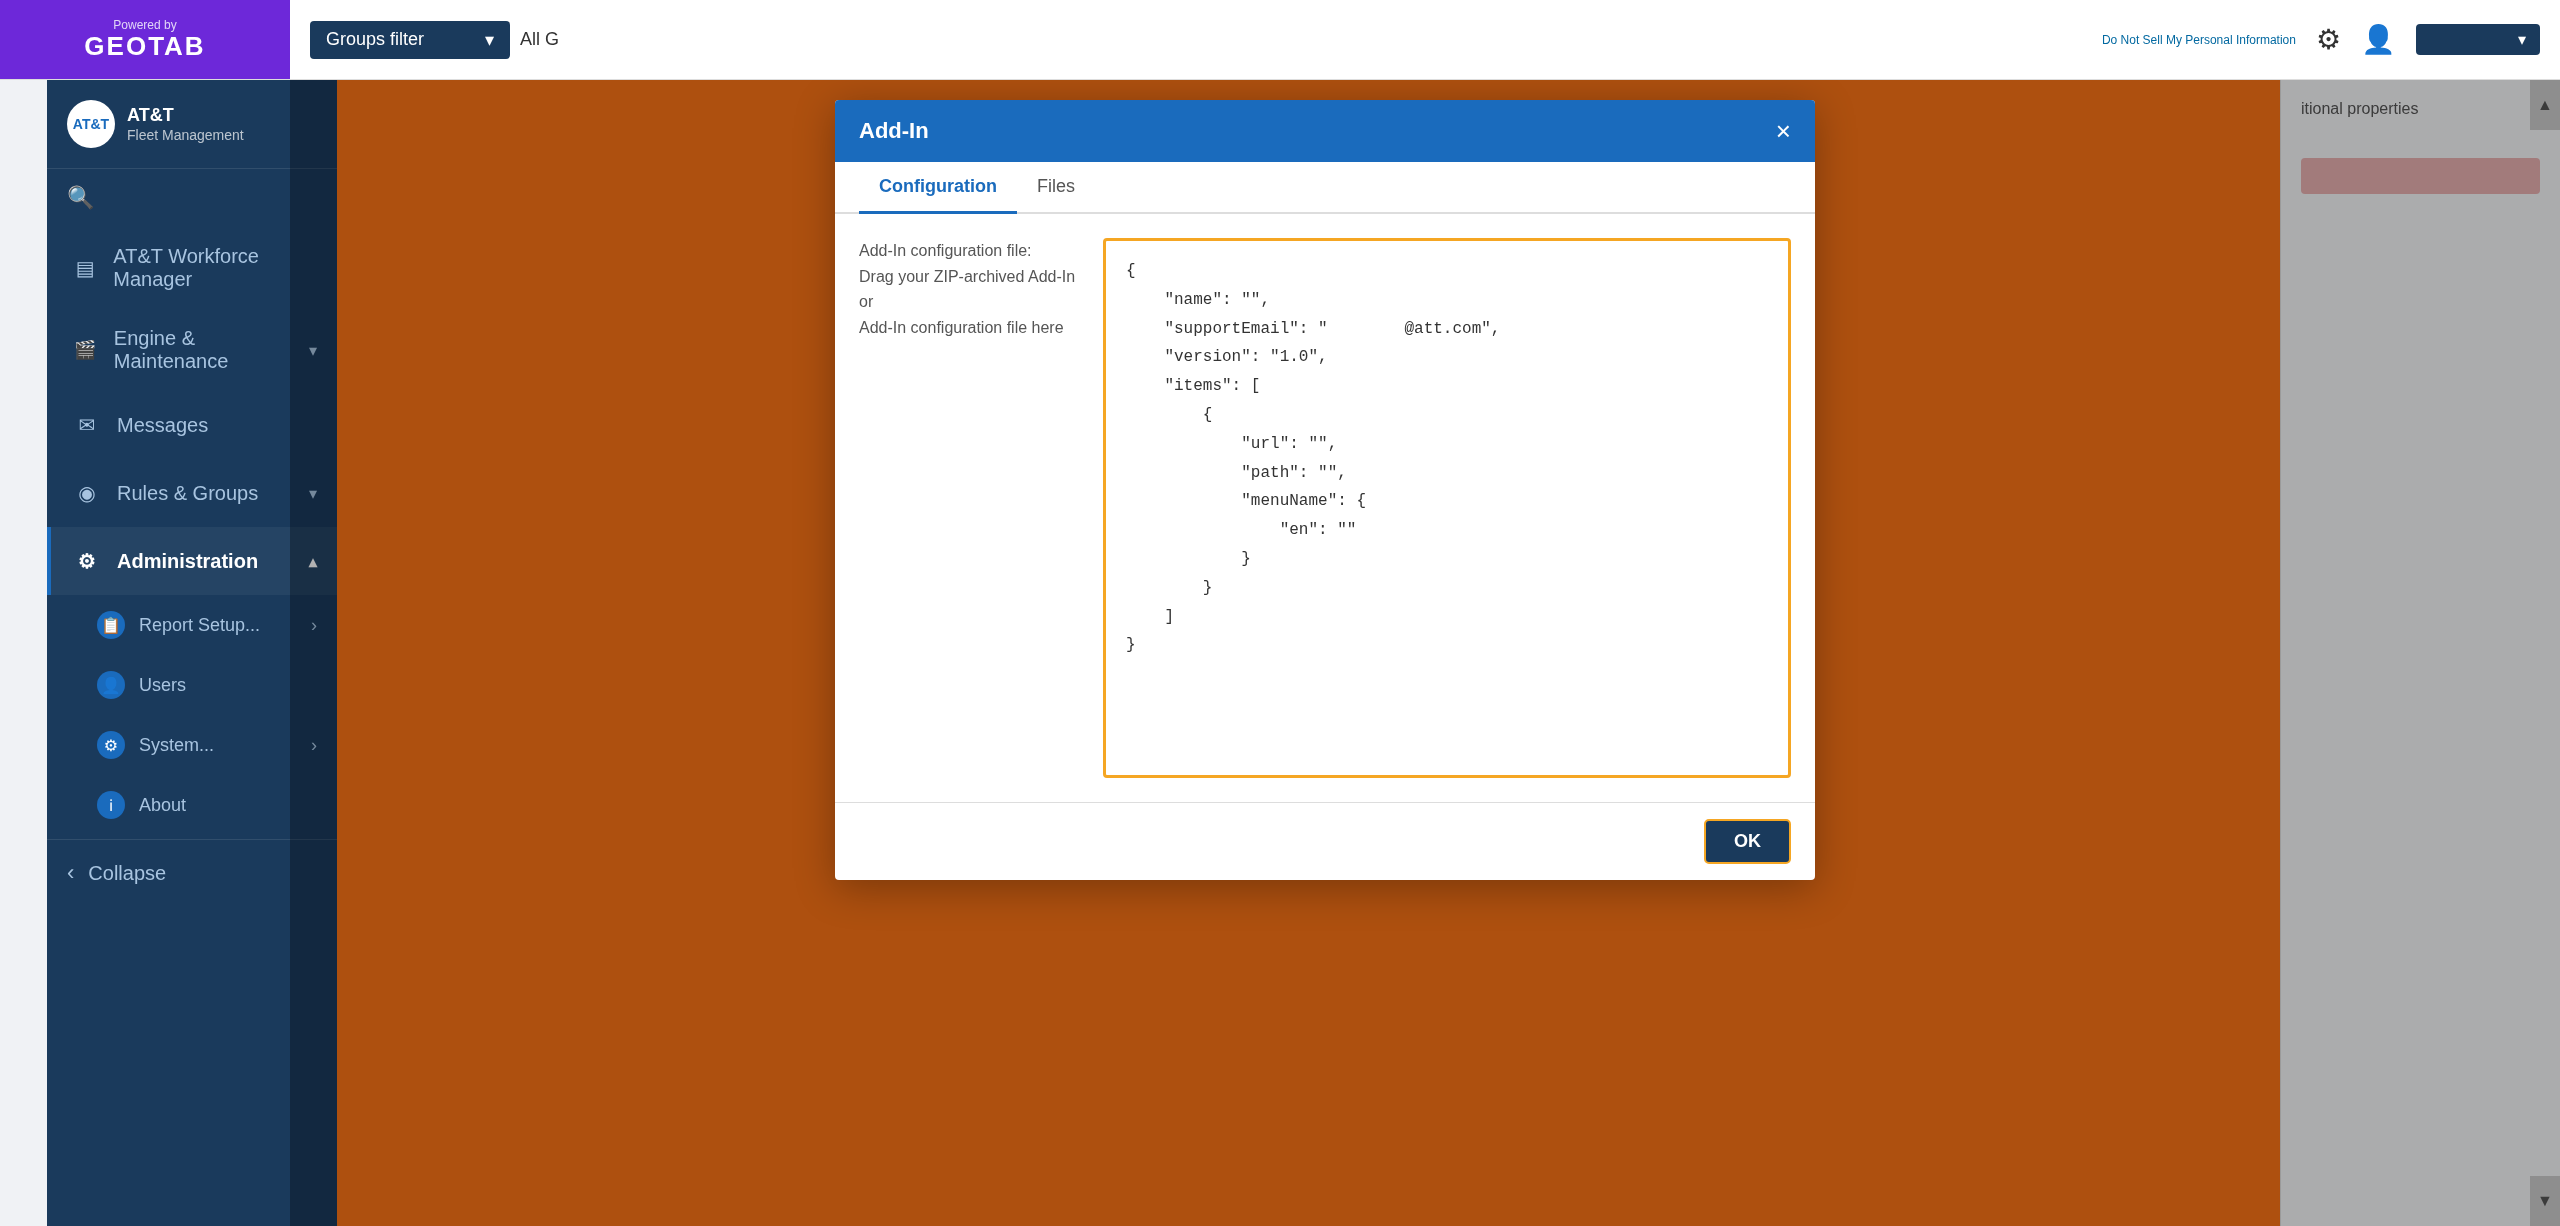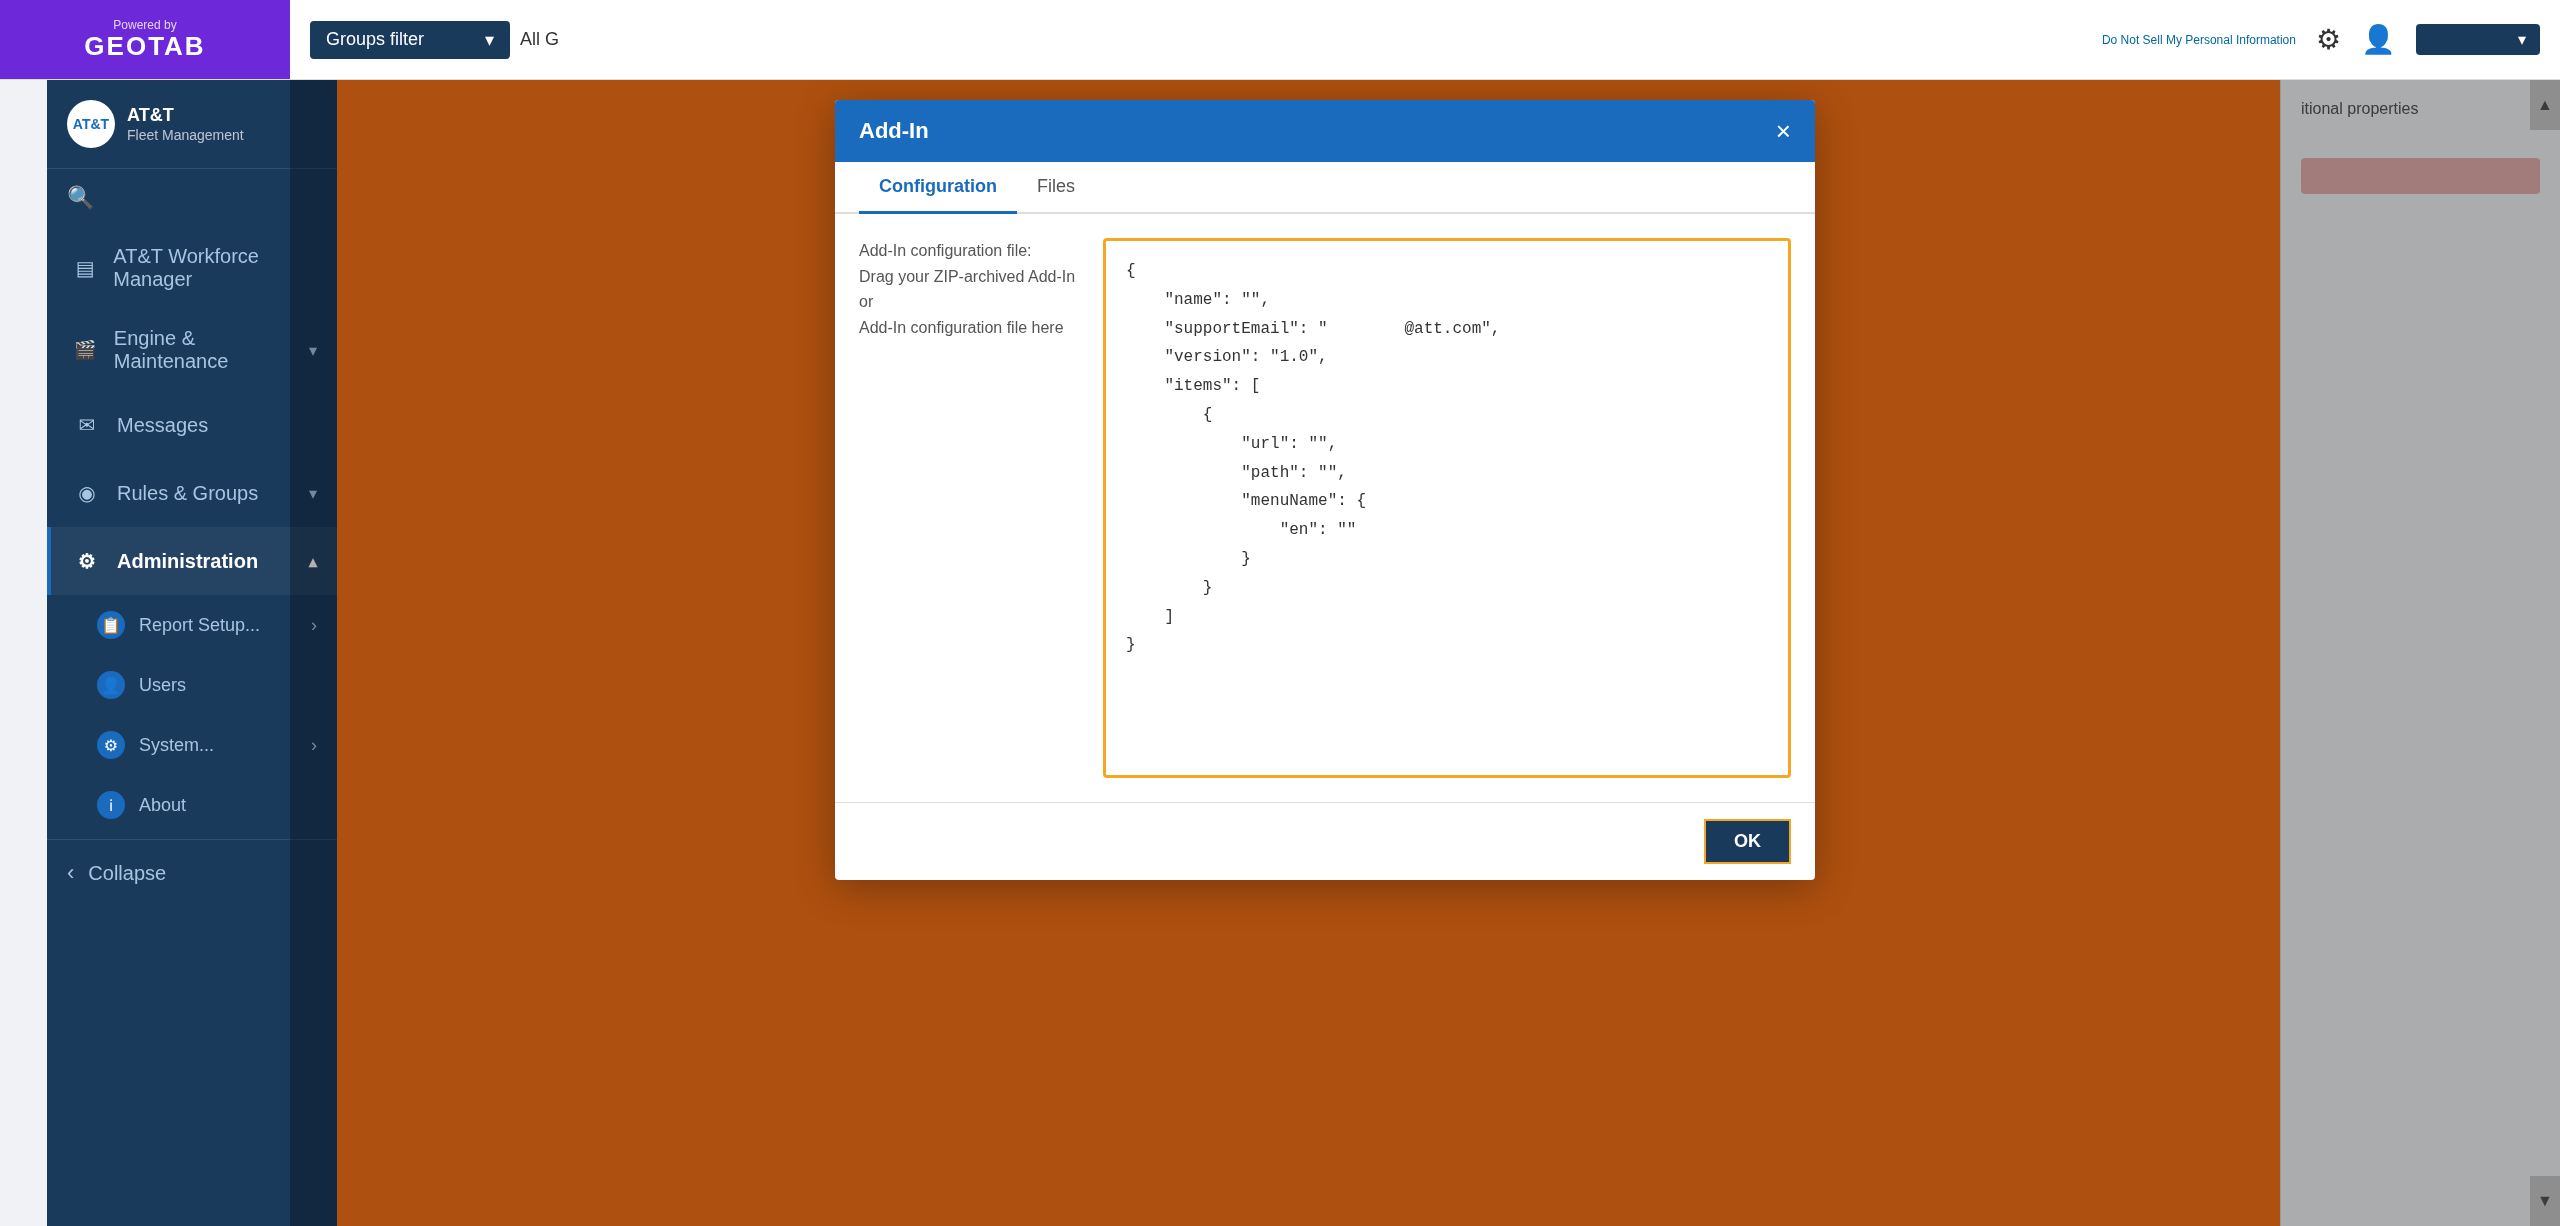--- a/index.html
+++ b/index.html
@@ -331,21 +331,21 @@
       display: flex;
       justify-content: flex-end;
       padding: 16px 24px;
       border-top: 1px solid #ddd;
       gap: 12px;
     }
     .btn-ok {
       background: #1a3a5c;
       color: #fff;
       border: 2px solid #f5a623;
-      border-radius: 0;
+      border-radius: 5px;
       padding: 10px 28px;
       font-size: 18px;
       cursor: pointer;
       font-weight: bold;
     }
 
     
     .right-panel {
       position: absolute;
       right: 0;

